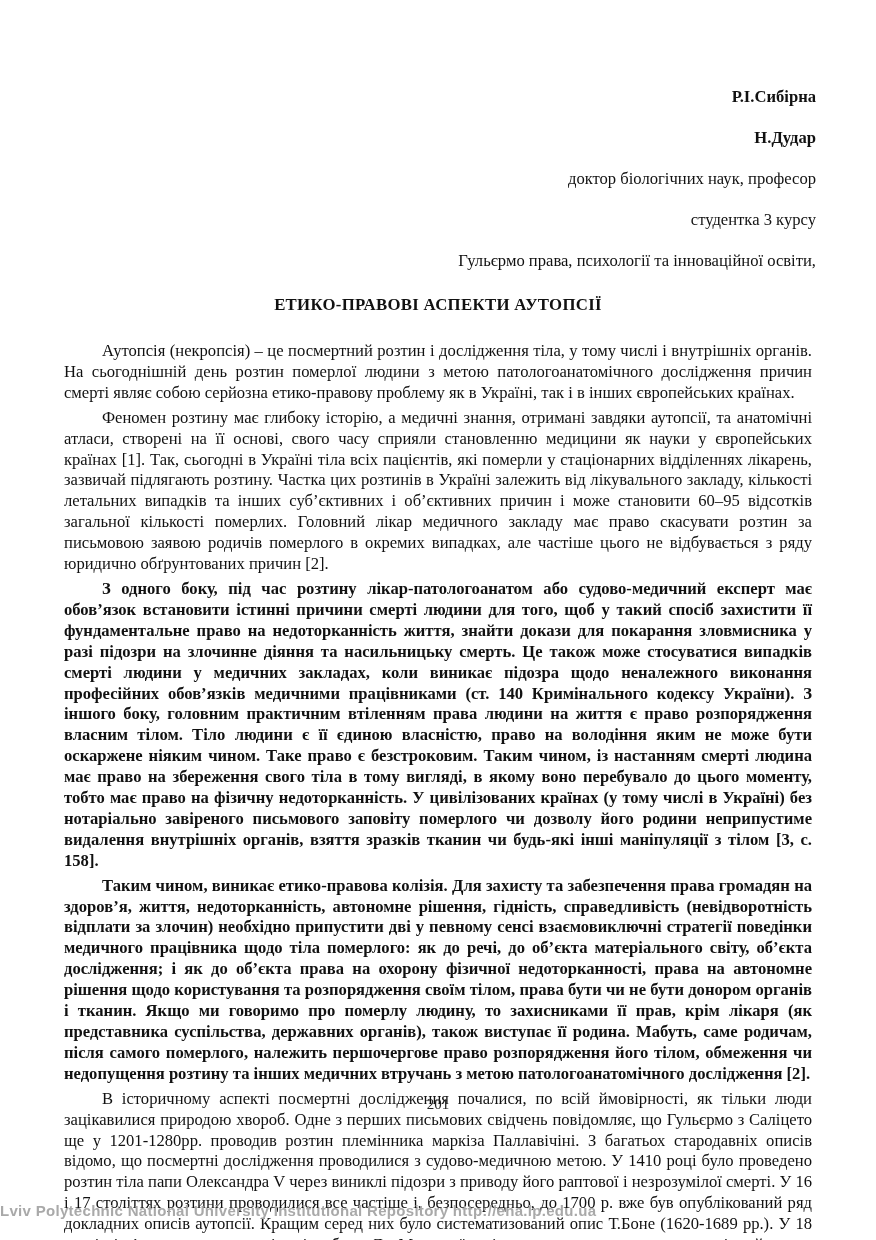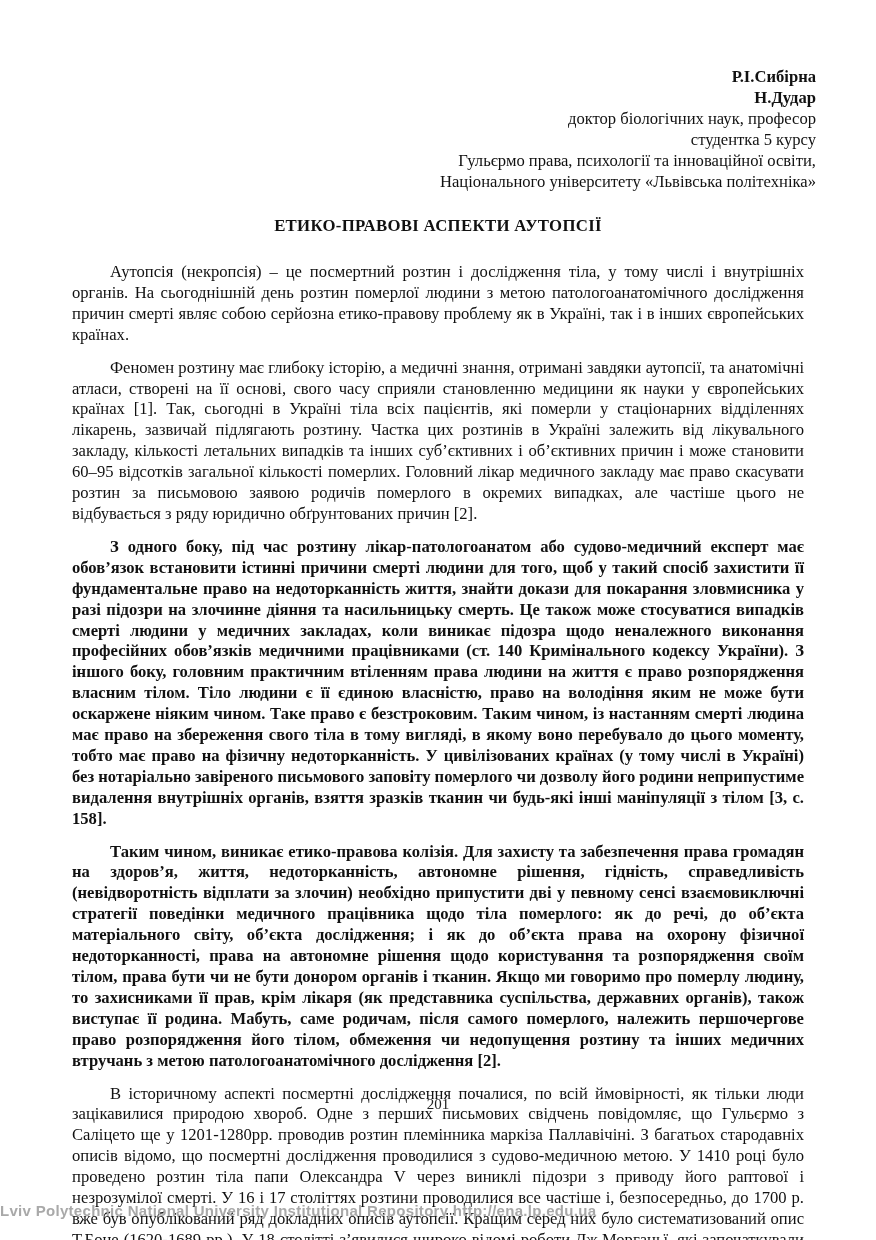--- a/index.html
+++ b/index.html
@@ -19,32 +19,32 @@
   .content {
     margin: 0 60px;
     padding-top: 66px;
     width: 756px;
   }
   .byline {
     text-align: right;
     font-size: 16.6px;
     line-height: 21px;
   }
-  .byline-line { white-space: pre; }
+  .byline-line { white-space: pre; margin-top: 20px; }
   .bold { font-weight: bold; }
   .title {
     margin: 23px 0 26px 0;
     text-align: center;
     font-size: 16.8px;
     font-weight: bold;
     line-height: 21px;
     letter-spacing: 0.3px;
   }
   .body-text p.para {
-    margin: 12px;
+    margin: 4px;
     text-align: justify;
     text-indent: 38px;
     font-size: 16.6px;
     line-height: 20.9px;
   }
   .page-number {
     position: absolute;
     top: 1096px;
     left: 0;
     width: 100%;
@@ -67,23 +67,22 @@
 </style>
 </head>
 <body>
 
 <div class="page" style="background: rgb(255, 255, 255);">
   <div class="content">
     <div class="byline">
         <div class="byline-line bold">Р.І.Сибірна</div>
         <div class="byline-line bold">Н.Дудар</div>
         <div class="byline-line">доктор біологічних наук, професор</div>
-        <div class="byline-line">студентка 5 курсу</div>
+        <div class="byline-line">студентка 3 курсу</div>
         <div class="byline-line">Гульєрмо права, психології та інноваційної освіти,</div>
-        <div class="byline-line">Національного університету «Львівська політехніка»</div>
       </div>
     <h1 class="title">ЕТИКО-ПРАВОВІ АСПЕКТИ АУТОПСІЇ</h1>
     <div class="body-text">
         <p class="para">Аутопсія (некропсія) – це посмертний розтин і дослідження тіла, у тому числі і внутрішніх органів. На сьогоднішній день розтин померлої людини з метою патологоанатомічного дослідження причин смерті являє собою серйозна етико-правову проблему як в Україні, так і в інших європейських країнах.</p>
         <p class="para">Феномен розтину має глибоку історію, а медичні знання, отримані завдяки аутопсії, та анатомічні атласи, створені на її основі, свого часу сприяли становленню медицини як науки у європейських країнах [1]. Так, сьогодні в Україні тіла всіх пацієнтів, які померли у стаціонарних відділеннях лікарень, зазвичай підлягають розтину. Частка цих розтинів в Україні залежить від лікувального закладу, кількості летальних випадків та інших суб’єктивних і об’єктивних причин і може становити 60–95 відсотків загальної кількості померлих. Головний лікар медичного закладу має право скасувати розтин за письмовою заявою родичів померлого в окремих випадках, але частіше цього не відбувається з ряду юридично обґрунтованих причин [2].</p>
         <p class="para bold">З одного боку, під час розтину лікар-патологоанатом або судово-медичний експерт має обов’язок встановити істинні причини смерті людини для того, щоб у такий спосіб захистити її фундаментальне право на недоторканність життя, знайти докази для покарання зловмисника у разі підозри на злочинне діяння та насильницьку смерть. Це також може стосуватися випадків смерті людини у медичних закладах, коли виникає підозра щодо неналежного виконання професійних обов’язків медичними працівниками (ст. 140 Кримінального кодексу України). З іншого боку, головним практичним втіленням права людини на життя є право розпорядження власним тілом. Тіло людини є її єдиною власністю, право на володіння яким не може бути оскаржене ніяким чином. Таке право є безстроковим. Таким чином, із настанням смерті людина має право на збереження свого тіла в тому вигляді, в якому воно перебувало до цього моменту, тобто має право на фізичну недоторканність. У цивілізованих країнах (у тому числі в Україні) без нотаріально завіреного письмового заповіту померлого чи дозволу його родини неприпустиме видалення внутрішніх органів, взяття зразків тканин чи будь-які інші маніпуляції з тілом [3, с. 158].</p>
         <p class="para bold">Таким чином, виникає етико-правова колізія. Для захисту та забезпечення права громадян на здоров’я, життя, недоторканність, автономне рішення, гідність, справедливість (невідворотність відплати за злочин) необхідно припустити дві у певному сенсі взаємовиключні стратегії поведінки медичного працівника щодо тіла померлого: як до речі, до об’єкта матеріального світу, об’єкта дослідження; і як до об’єкта права на охорону фізичної недоторканності, права на автономне рішення щодо користування та розпорядження своїм тілом, права бути чи не бути донором органів і тканин. Якщо ми говоримо про померлу людину, то захисниками її прав, крім лікаря (як представника суспільства, державних органів), також виступає її родина. Мабуть, саме родичам, після самого померлого, належить першочергове право розпорядження його тілом, обмеження чи недопущення розтину та інших медичних втручань з метою патологоанатомічного дослідження [2].</p>
         <p class="para">В історичному аспекті посмертні дослідження почалися, по всій ймовірності, як тільки люди зацікавилися природою хвороб. Одне з перших письмових свідчень повідомляє, що Гульєрмо з Саліцето ще у 1201-1280рр. проводив розтин племінника маркіза Паллавічіні. З багатьох стародавніх описів відомо, що посмертні дослідження проводилися з судово-медичною метою. У 1410 році було проведено розтин тіла папи Олександра V через виниклі підозри з приводу його раптової і незрозумілої смерті. У 16 і 17 століттях розтини проводилися все частіше і, безпосередньо, до 1700 р. вже був опублікований ряд докладних описів аутопсії. Кращим серед них було систематизований опис Т.Боне (1620-1689 рр.). У 18 столітті з’явилися широко відомі роботи Дж.Морганьї, які започаткували патологоанатомічний метод вивчення хвороб, а потім і патологоанатомічний атлас М.Бейлі, який вийшов у1794році.</p>
         <p class="para">Розтин тіла набув особливого значення для медичної науки в 19 столітті у зв’язку з можливістю застосування вдосконалених мікроскопів та створення Р.Вірховом (1821-1902) теорії</p>
       </div>

